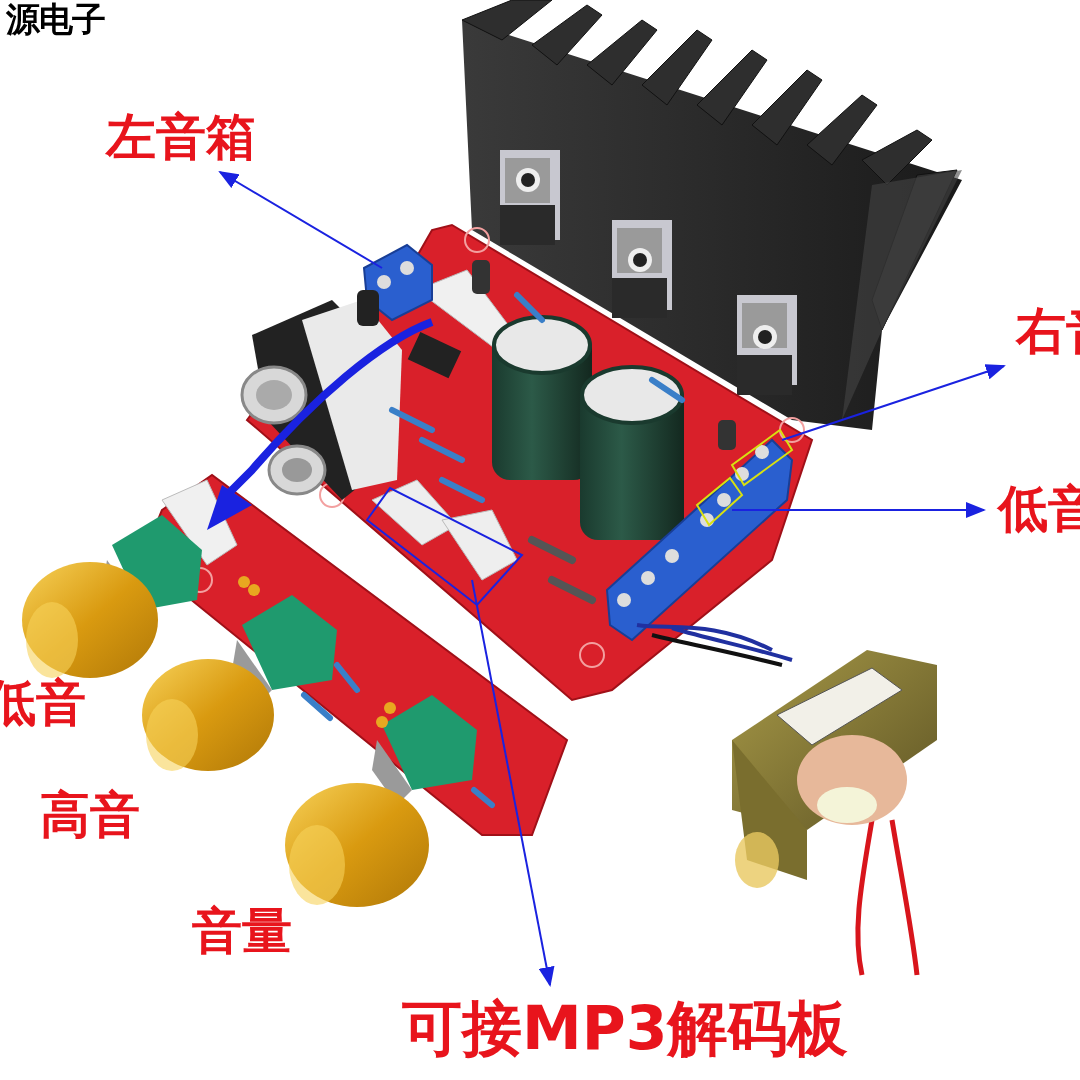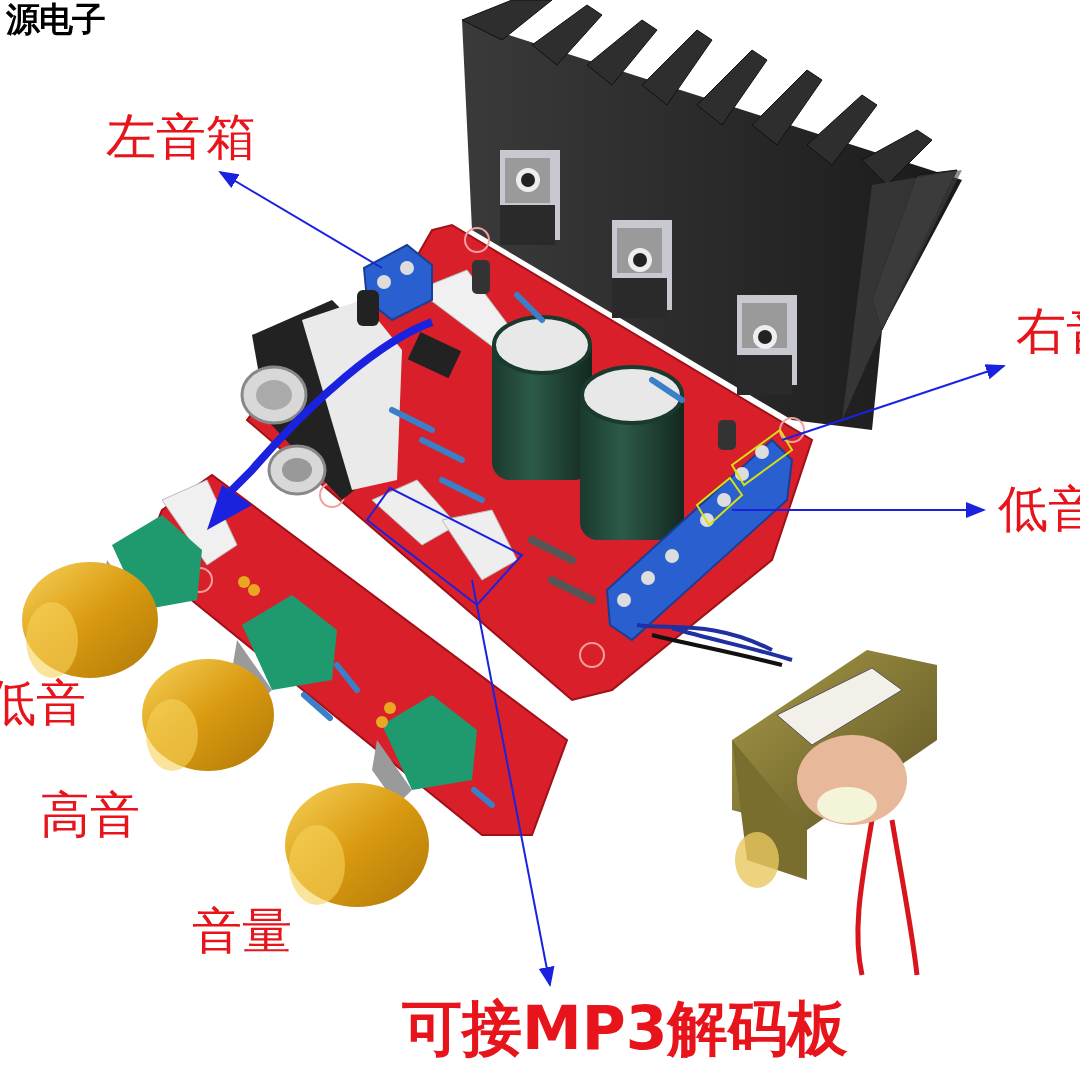--- a/index.html
+++ b/index.html
@@ -1,19 +1,19 @@
 <!DOCTYPE html>
 <html><head>
 <meta charset="utf-8">
 <style>
   html, body { margin: 0; padding: 0; background: #ffffff; }
   body { width: 1080px; height: 1080px; position: relative; overflow: hidden;
          font-family: "DejaVu Sans", "Liberation Sans", sans-serif; }
   .stage { position: absolute; left: 12px; top: 0; width: 1080px; height: 1080px; }
-  .label { position: absolute; color: #e8141c; font-weight: 400; white-space: nowrap; line-height: 1; }
+  .label { position: absolute; color: #e8141c; font-weight: 700; white-space: nowrap; line-height: 1; }
   .watermark { position: absolute; left: -6px; top: 2px; font-size: 34px; font-weight: 900; color: #000; letter-spacing: -1px; line-height: 1; }
   #lbl-left-speaker { left: 94px; top: 112px; font-size: 50px; }
   #lbl-right-speaker { left: 1004px; top: 306px; font-size: 50px; }
   #lbl-subwoofer { left: 986px; top: 484px; font-size: 50px; }
   #lbl-bass { left: -26px; top: 678px; font-size: 50px; }
   #lbl-treble { left: 28px; top: 790px; font-size: 50px; }
   #lbl-volume { left: 180px; top: 906px; font-size: 50px; }
   #lbl-mp3 { left: 390px; top: 998px; font-size: 60px; font-weight: 700; }
   svg { position: absolute; left: 0; top: 0; }
 </style>

